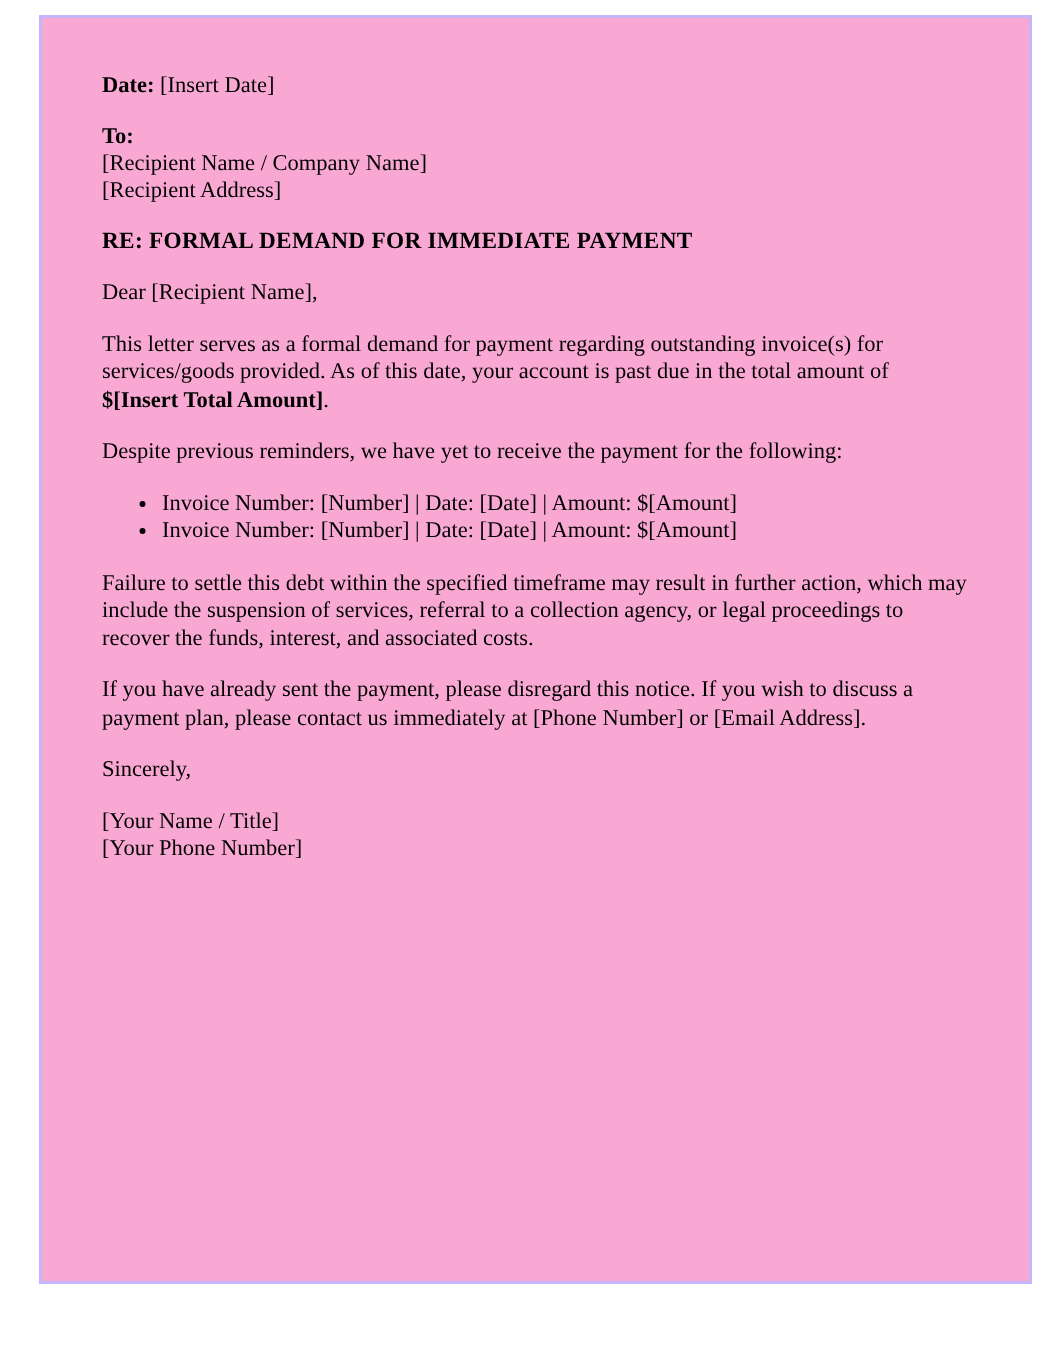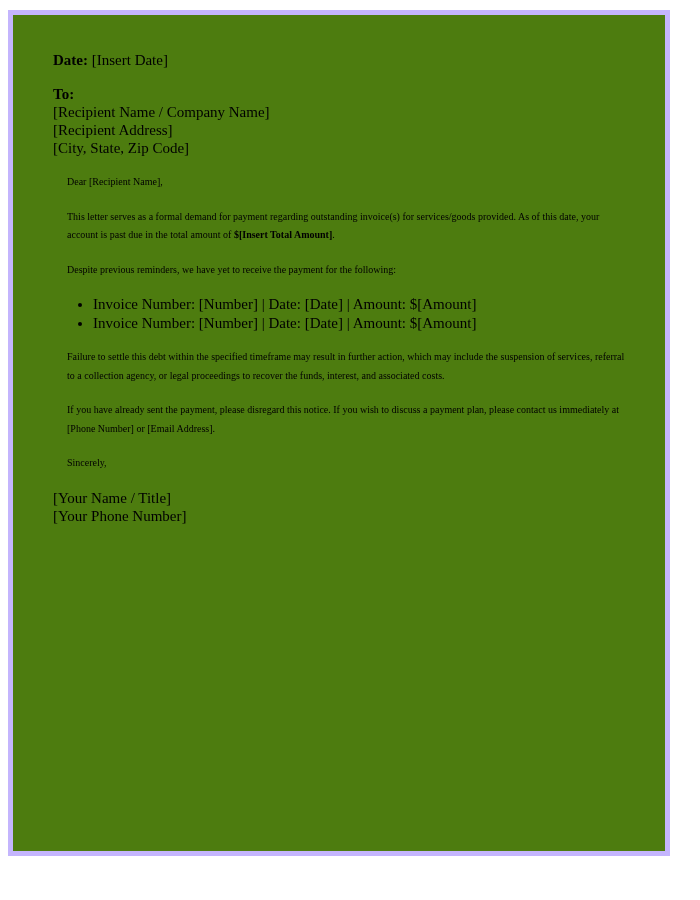--- a/index.html
+++ b/index.html
@@ -9,42 +9,42 @@
   }
   body {
     width: 700px;
     height: 900px;
     position: relative;
     font-family: "Liberation Serif", "DejaVu Serif", serif;
     color: #000000;
   }
   .letter-frame {
     position: absolute;
-    left: 8px;
+    left: 26px;
     top: 10px;
     width: 662px;
     height: 846px;
-    border: 5px solid #c4b5fd;
+    border: 2px solid #c4b5fd;
     box-sizing: border-box;
     padding: 36px 40px 0 40px;
-    background: #4d7c0f;
+    background: #f9a8d4;
     overflow: hidden;
   }
   .line {
     font-size: 15px;
     line-height: 18px;
     margin: 0;
   }
   .block {
     margin: 0 0 16px 0;
   }
   .para {
-    font-size: 10px;
+    font-size: 15px;
     line-height: 18.5px;
-    margin: 0 0 16px 14px;
+    margin: 0 0 16px 0;
   }
   .bold { font-weight: bold; }
   .subject {
     font-size: 15.5px;
     font-weight: bold;
     letter-spacing: 0.2px;
     margin: 0 0 16px 0;
   }
   ul.invoice-list {
     margin: 0 0 16px 0;
@@ -64,23 +64,23 @@
 
   <p class="line block">
     <span class="bold">Date:</span>
     <span>[Insert Date]</span>
   </p>
 
   <div class="block">
     <p class="line bold">To:</p>
     <p class="line">[Recipient Name / Company Name]</p>
     <p class="line">[Recipient Address]</p>
-    <p class="line">[City, State, Zip Code]</p>
   </div>
 
+  <p class="subject">RE: FORMAL DEMAND FOR IMMEDIATE PAYMENT</p>
 
   <p class="para">Dear [Recipient Name],</p>
 
   <p class="para">
     <span>This letter serves as a formal demand for payment regarding outstanding invoice(s) for services/goods provided. As of this date, your account is past due in the total amount of </span><span class="bold">$[Insert Total Amount]</span><span>.</span>
   </p>
 
   <p class="para">Despite previous reminders, we have yet to receive the payment for the following:</p>
 
   <ul class="invoice-list">

